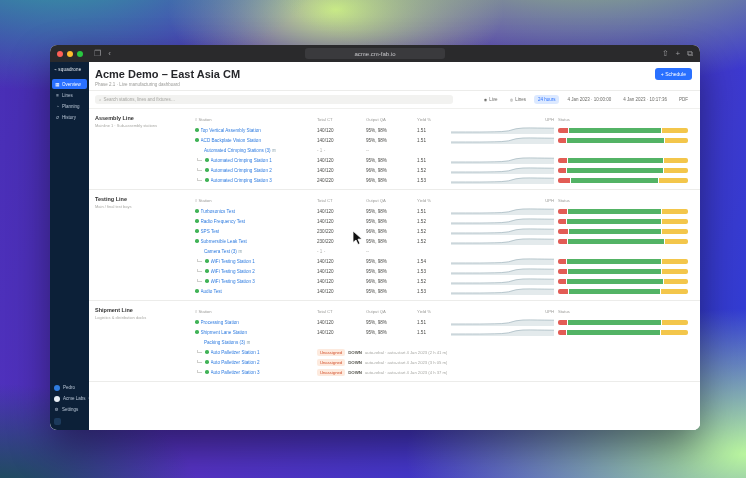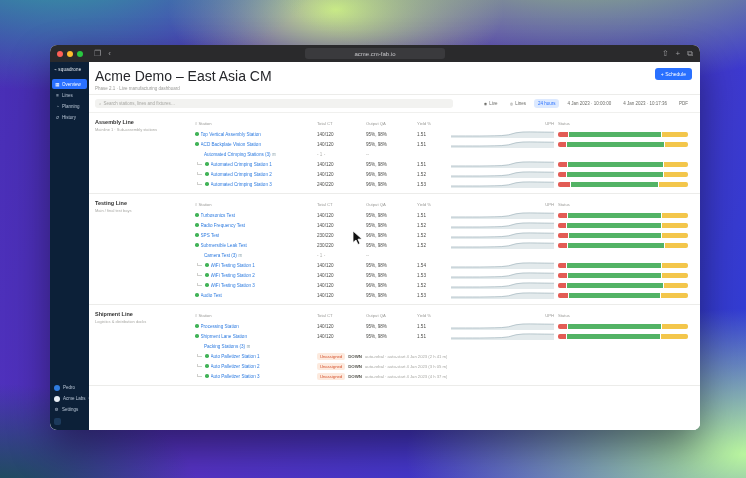--- a/index.html
+++ b/index.html
@@ -31,21 +31,21 @@
   .nav-item{display:flex;align-items:center;gap:2px;font-size:4.5px;padding:2.5px 3px;margin:1px 2px;border-radius:2px;white-space:nowrap;overflow:hidden;}
   .nav-item.active{background:#2970ff;color:#fff;}
   .nav-ic{font-size:4.5px;width:5px;text-align:center;flex-shrink:0;}
   #side-spacer{flex:1;}
   .side-bottom{font-size:4.5px;padding:2.5px 4px;display:flex;align-items:center;gap:3px;white-space:nowrap;overflow:hidden;}
   .avatar{width:6px;height:6px;border-radius:50%;background:#2f7ce0;flex-shrink:0;display:inline-block;}
   #collapse-btn{width:7px;height:7px;border-radius:2px;background:#1c3click a552;background:#1c3a5c;margin:4px 4px 5px 4px;}
   
   #content{flex:1;overflow:hidden;display:flex;flex-direction:column;background:#fff;}
   #pagehead{display:flex;justify-content:space-between;align-items:flex-start;padding:6px 8px 3px 6px;border-bottom:1px solid #ececea;}
-  #page-title{font-size:14px;font-weight:normal;color:#26272b;}
+  #page-title{font-size:11px;font-weight:bold;color:#26272b;}
   #page-sub{font-size:4.5px;color:#9a9a97;margin-top:2px;}
   #schedule-btn{background:#2970ff;color:#fff;font-size:5px;border-radius:3px;padding:3px 6px;}
   #toolbar{display:flex;align-items:center;gap:4px;padding:4px 8px 4px 6px;border-bottom:1px solid #f0f0ee;}
   #searchbox{flex:0 0 350px;height:9px;background:#f2f2f0;border-radius:3px;display:flex;align-items:center;gap:2px;padding:0 4px;color:#a6a6a2;font-size:4.5px;}
   .pill{font-size:4.5px;color:#6b6b67;padding:2px 4px;border-radius:3px;white-space:nowrap;display:flex;align-items:center;gap:2px;}
   .pill .dot-ic{font-size:4px;}
   .pill.selected{background:#dcе9ff;background:#dce9ff;color:#2970ff;}
   #toolbar .spacer{flex:1;}
   
   #sections{flex:1;overflow:hidden;}

